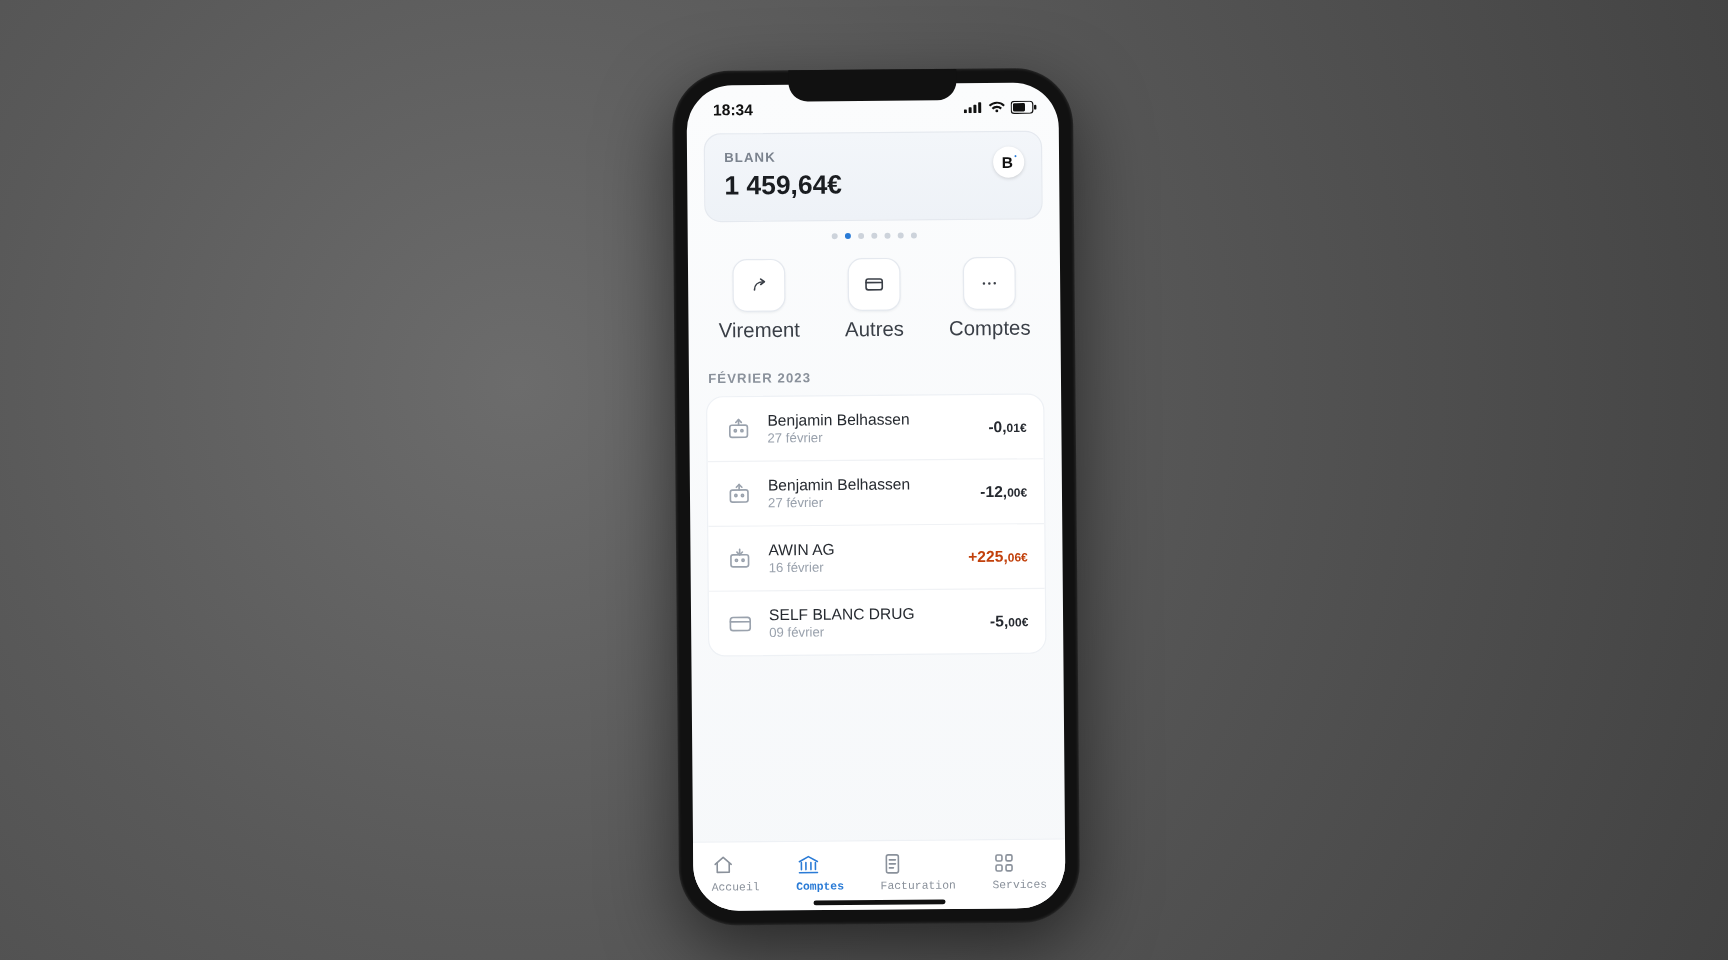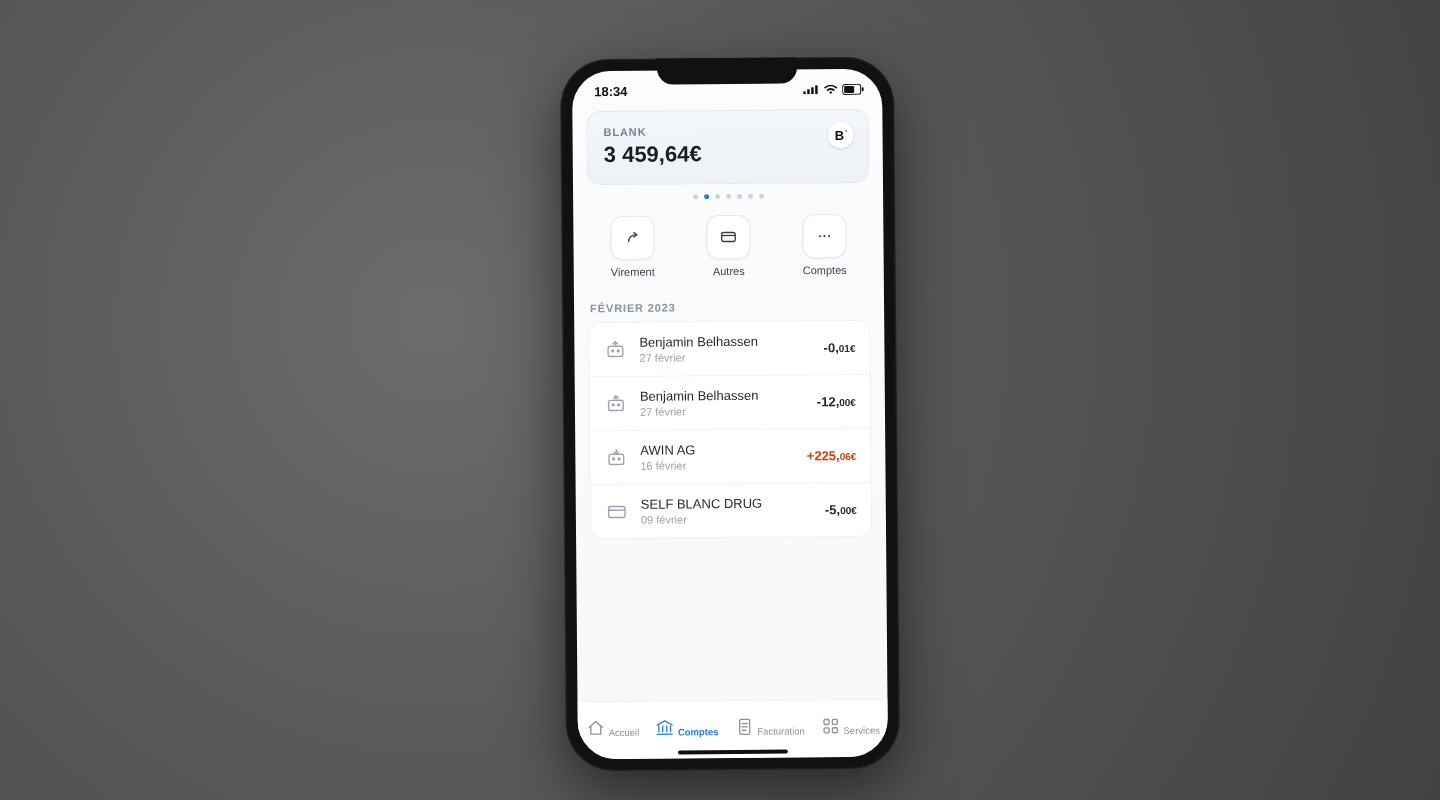--- a/index.html
+++ b/index.html
@@ -69,21 +69,21 @@
   .pager .dot.active { background:#2a7bd6; }
 
   
   .actions { display:flex; justify-content:center; gap:24px; margin-bottom:20px; }
   .action { display:flex; flex-direction:column; align-items:center; gap:6px; width:72px; }
   .action .btn {
     width:44px; height:44px; border-radius:12px; background:#fff;
     border:1px solid #e5e9ef; box-shadow:0 1px 2px rgba(20,30,50,0.06);
     display:flex; align-items:center; justify-content:center; color:#3a3f47;
   }
-  .action .lbl { font-size:11px; color:#3a3f47; }
+  .action .lbl { font-size:17px; color:#3a3f47; }
 
   
   .section-header { font-size:11px; letter-spacing:0.08em; color:#8a919b; font-weight:600; margin:4px 2px 8px 2px; }
 
   
   .tx-list { background:#fff; border:1px solid #eef1f5; border-radius:14px; overflow:hidden; }
   .tx {
     display:flex; align-items:center; gap:12px; padding:12px 14px;
     border-bottom:1px solid #f0f2f5;
   }
@@ -94,21 +94,21 @@
   .tx .date { font-size:11px; color:#9aa2ad; margin-top:2px; }
   .tx .amount { font-size:13px; font-weight:700; color:#262a30; white-space:nowrap;text-align:center; }
   .tx .amount .cents { font-size:10px; font-weight:700; }
   .tx .amount.positive { color:#c2410c; }
 
   
   .navbar {
     height:58px; border-top:1px solid #eef1f5; background:#fff;
     display:flex; justify-content:space-around; align-items:center; padding-bottom:6px;
   }
-  .nav-item { display:flex; flex-direction:row; align-items:flex-end; gap:3px; color:#8a919b; font-size:9.5px; }
+  .nav-item { display:flex; flex-direction:column; align-items:flex-start; gap:3px; color:#8a919b; font-size:9.5px;font-family:Liberation Mono, monospace; }
   .nav-item.active { color:#2a7bd6; font-weight:600; }
   .nav-item .ico { width:20px; height:20px; display:flex; align-items:center; justify-content:center; }
 
   .home-indicator {
     position:absolute; bottom:4px; left:50%; transform:translateX(-50%);
     width:110px; height:4px; background:#111; border-radius:3px;
   }
 
   
 </style>
@@ -147,21 +147,21 @@
 
     <div class="content">
 
       <div class="balance-card">
         <div class="brand">
           <span>B</span>
             <sup>•</sup>
         </div>
         <div class="acct-name">BLANK</div>
         <div class="acct-amount">
-          <span>3 459,</span><span>64€</span>
+          <span>1 459,</span><span>64€</span>
         </div>
       </div>
 
       <div class="pager">
           <span class="dot"></span>
           <span class="dot active"></span>
           <span class="dot"></span>
           <span class="dot"></span>
           <span class="dot"></span>
           <span class="dot"></span>

